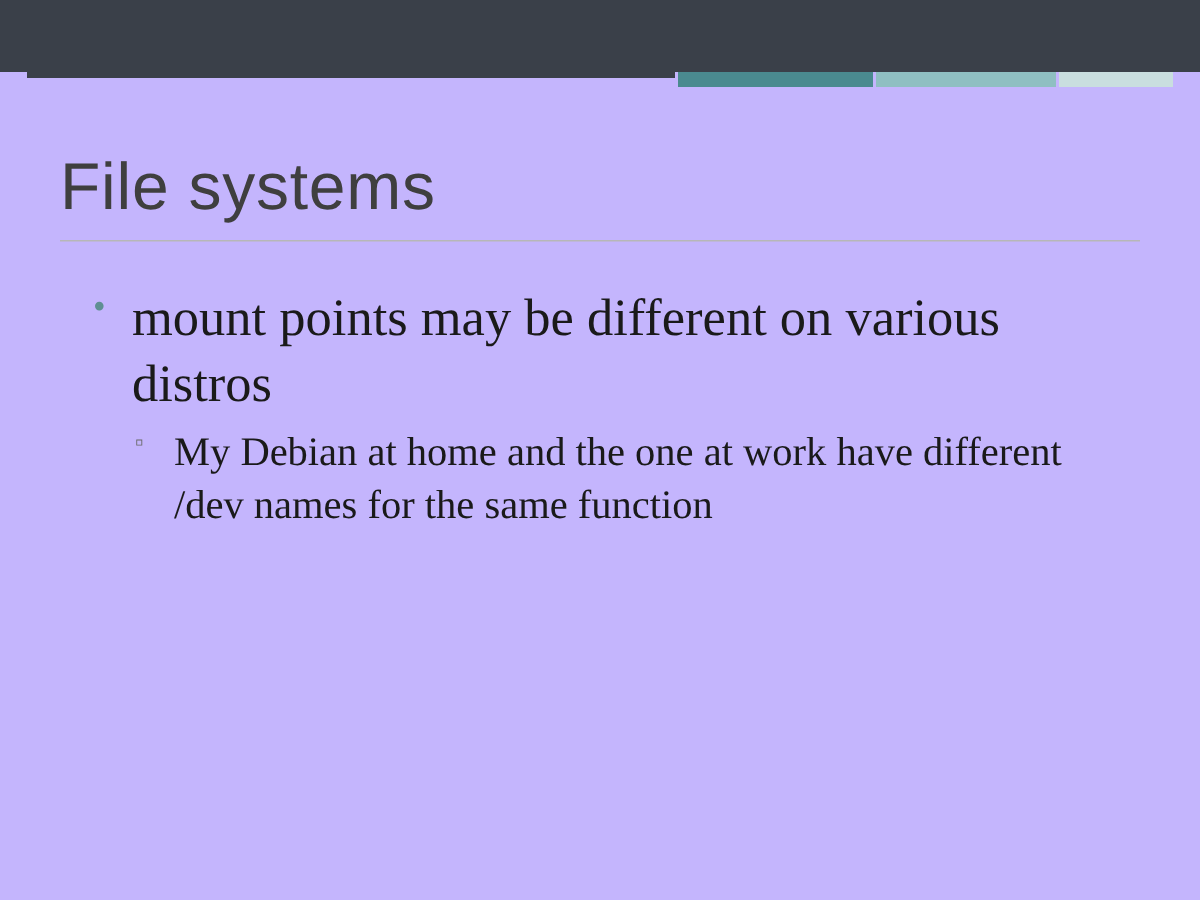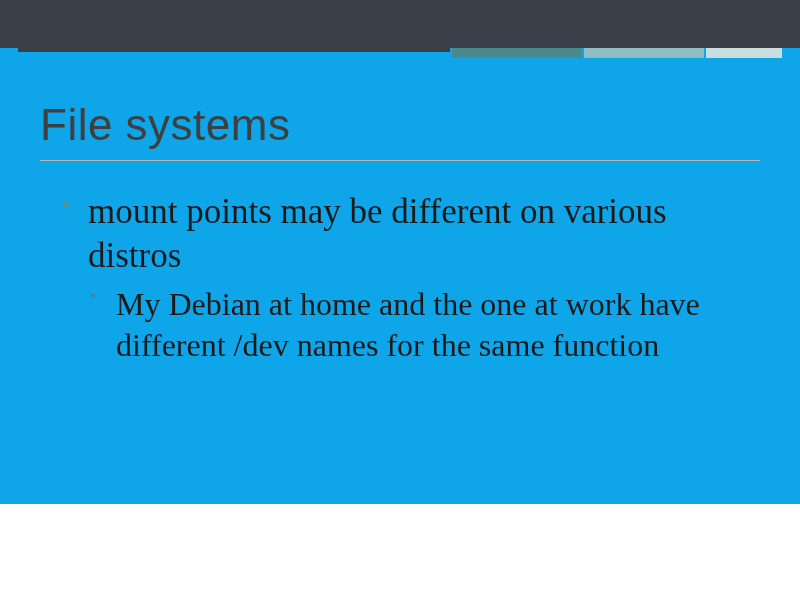--- a/index.html
+++ b/index.html
@@ -1,23 +1,23 @@
 <!DOCTYPE html>
 <html><head>
 <meta charset="utf-8">
 <style>
   * { margin: 0; padding: 0; box-sizing: border-box; }
   html, body { width: 800px; height: 600px; overflow: hidden; background: #fff; }
   body { font-family: Georgia, 'Times New Roman', serif; }
 
   .slide {
     width: 800px;
-    height: 504px;
+    height: 600px;
     position: relative;
-    background: #0ea5e9;
+    background: #c4b5fd;
   }
 
   .top-bar {
     width: 100%;
     height: 48px;
     background: #3a4049;
   }
 
   .accent-row {
     position: absolute;
@@ -74,21 +74,21 @@
     content: "•";
     position: absolute;
     left: 2px;
     top: 0;
     color: #5f8f92;
     font-size: 24px;
     line-height: 1.25;
   }
 
   .lvl2 {
-    font-size: 32px;
+    font-size: 27px;
     line-height: 1.3;
     position: relative;
     margin-top: 6px;
     margin-left: 28px;
     padding-left: 28px;
     font-family: Georgia, 'Times New Roman', serif;
     color: #1a1a1a;
     max-width: 640px;
   }
   .lvl2::before {

